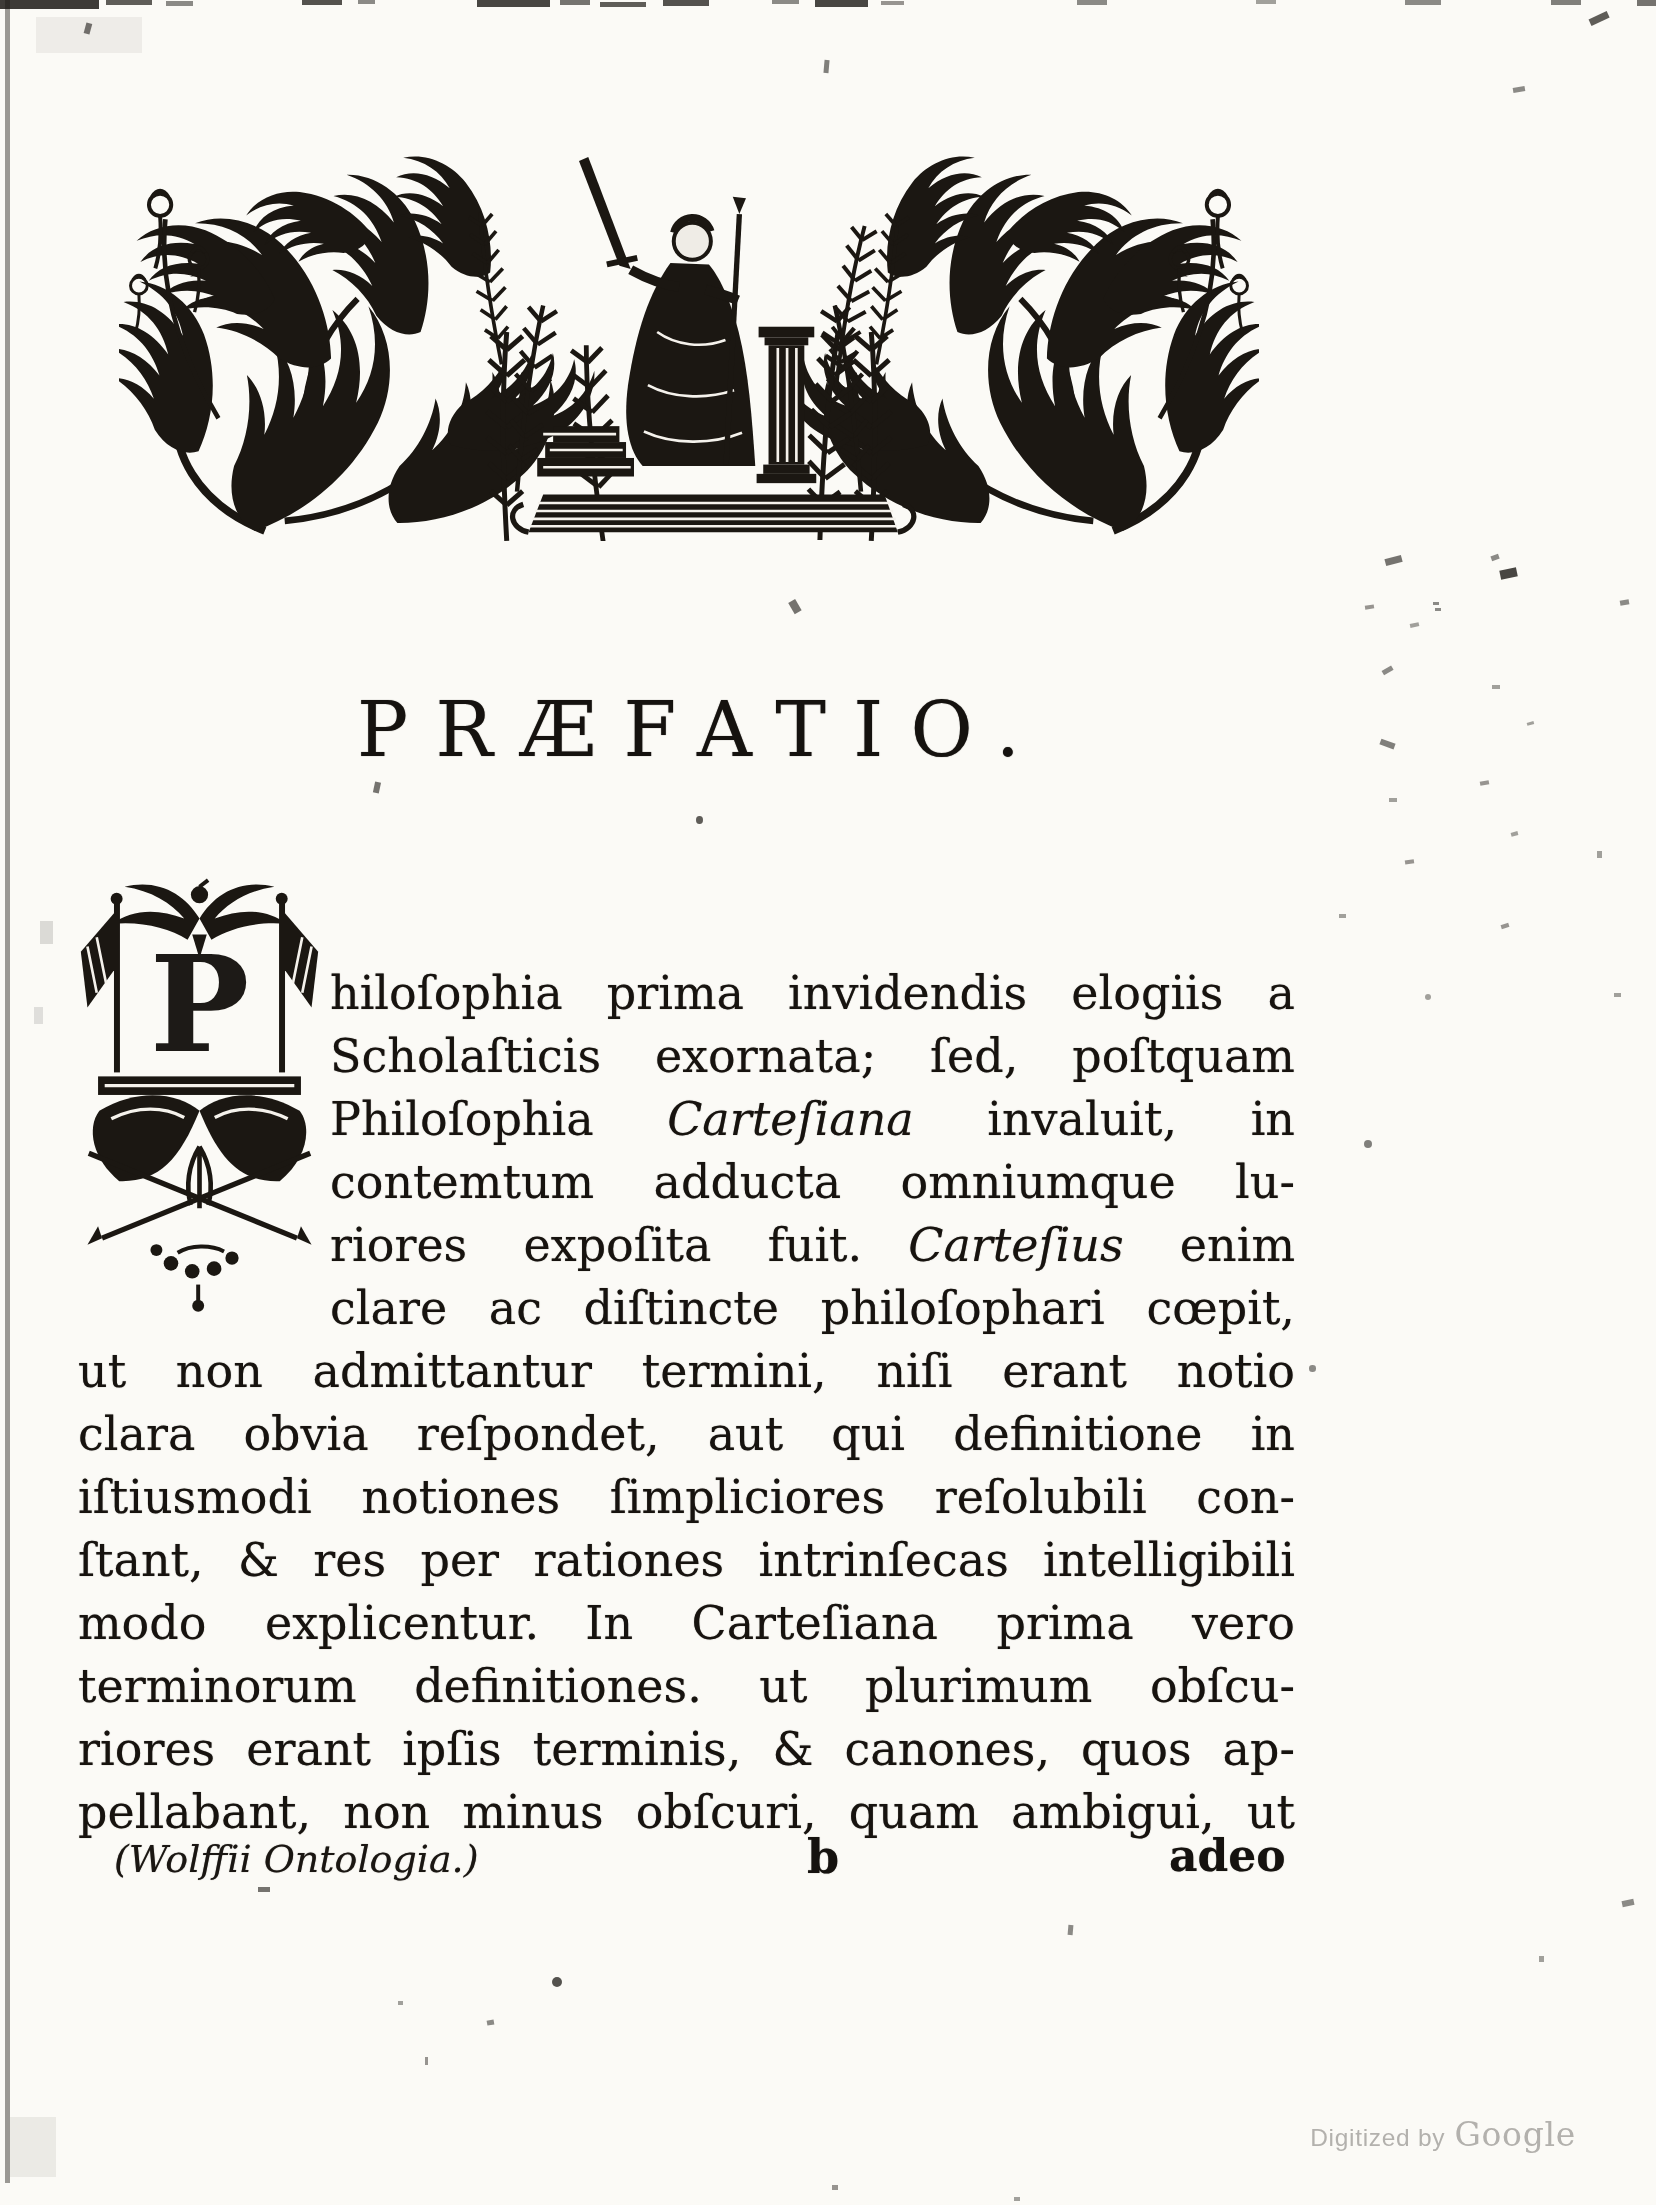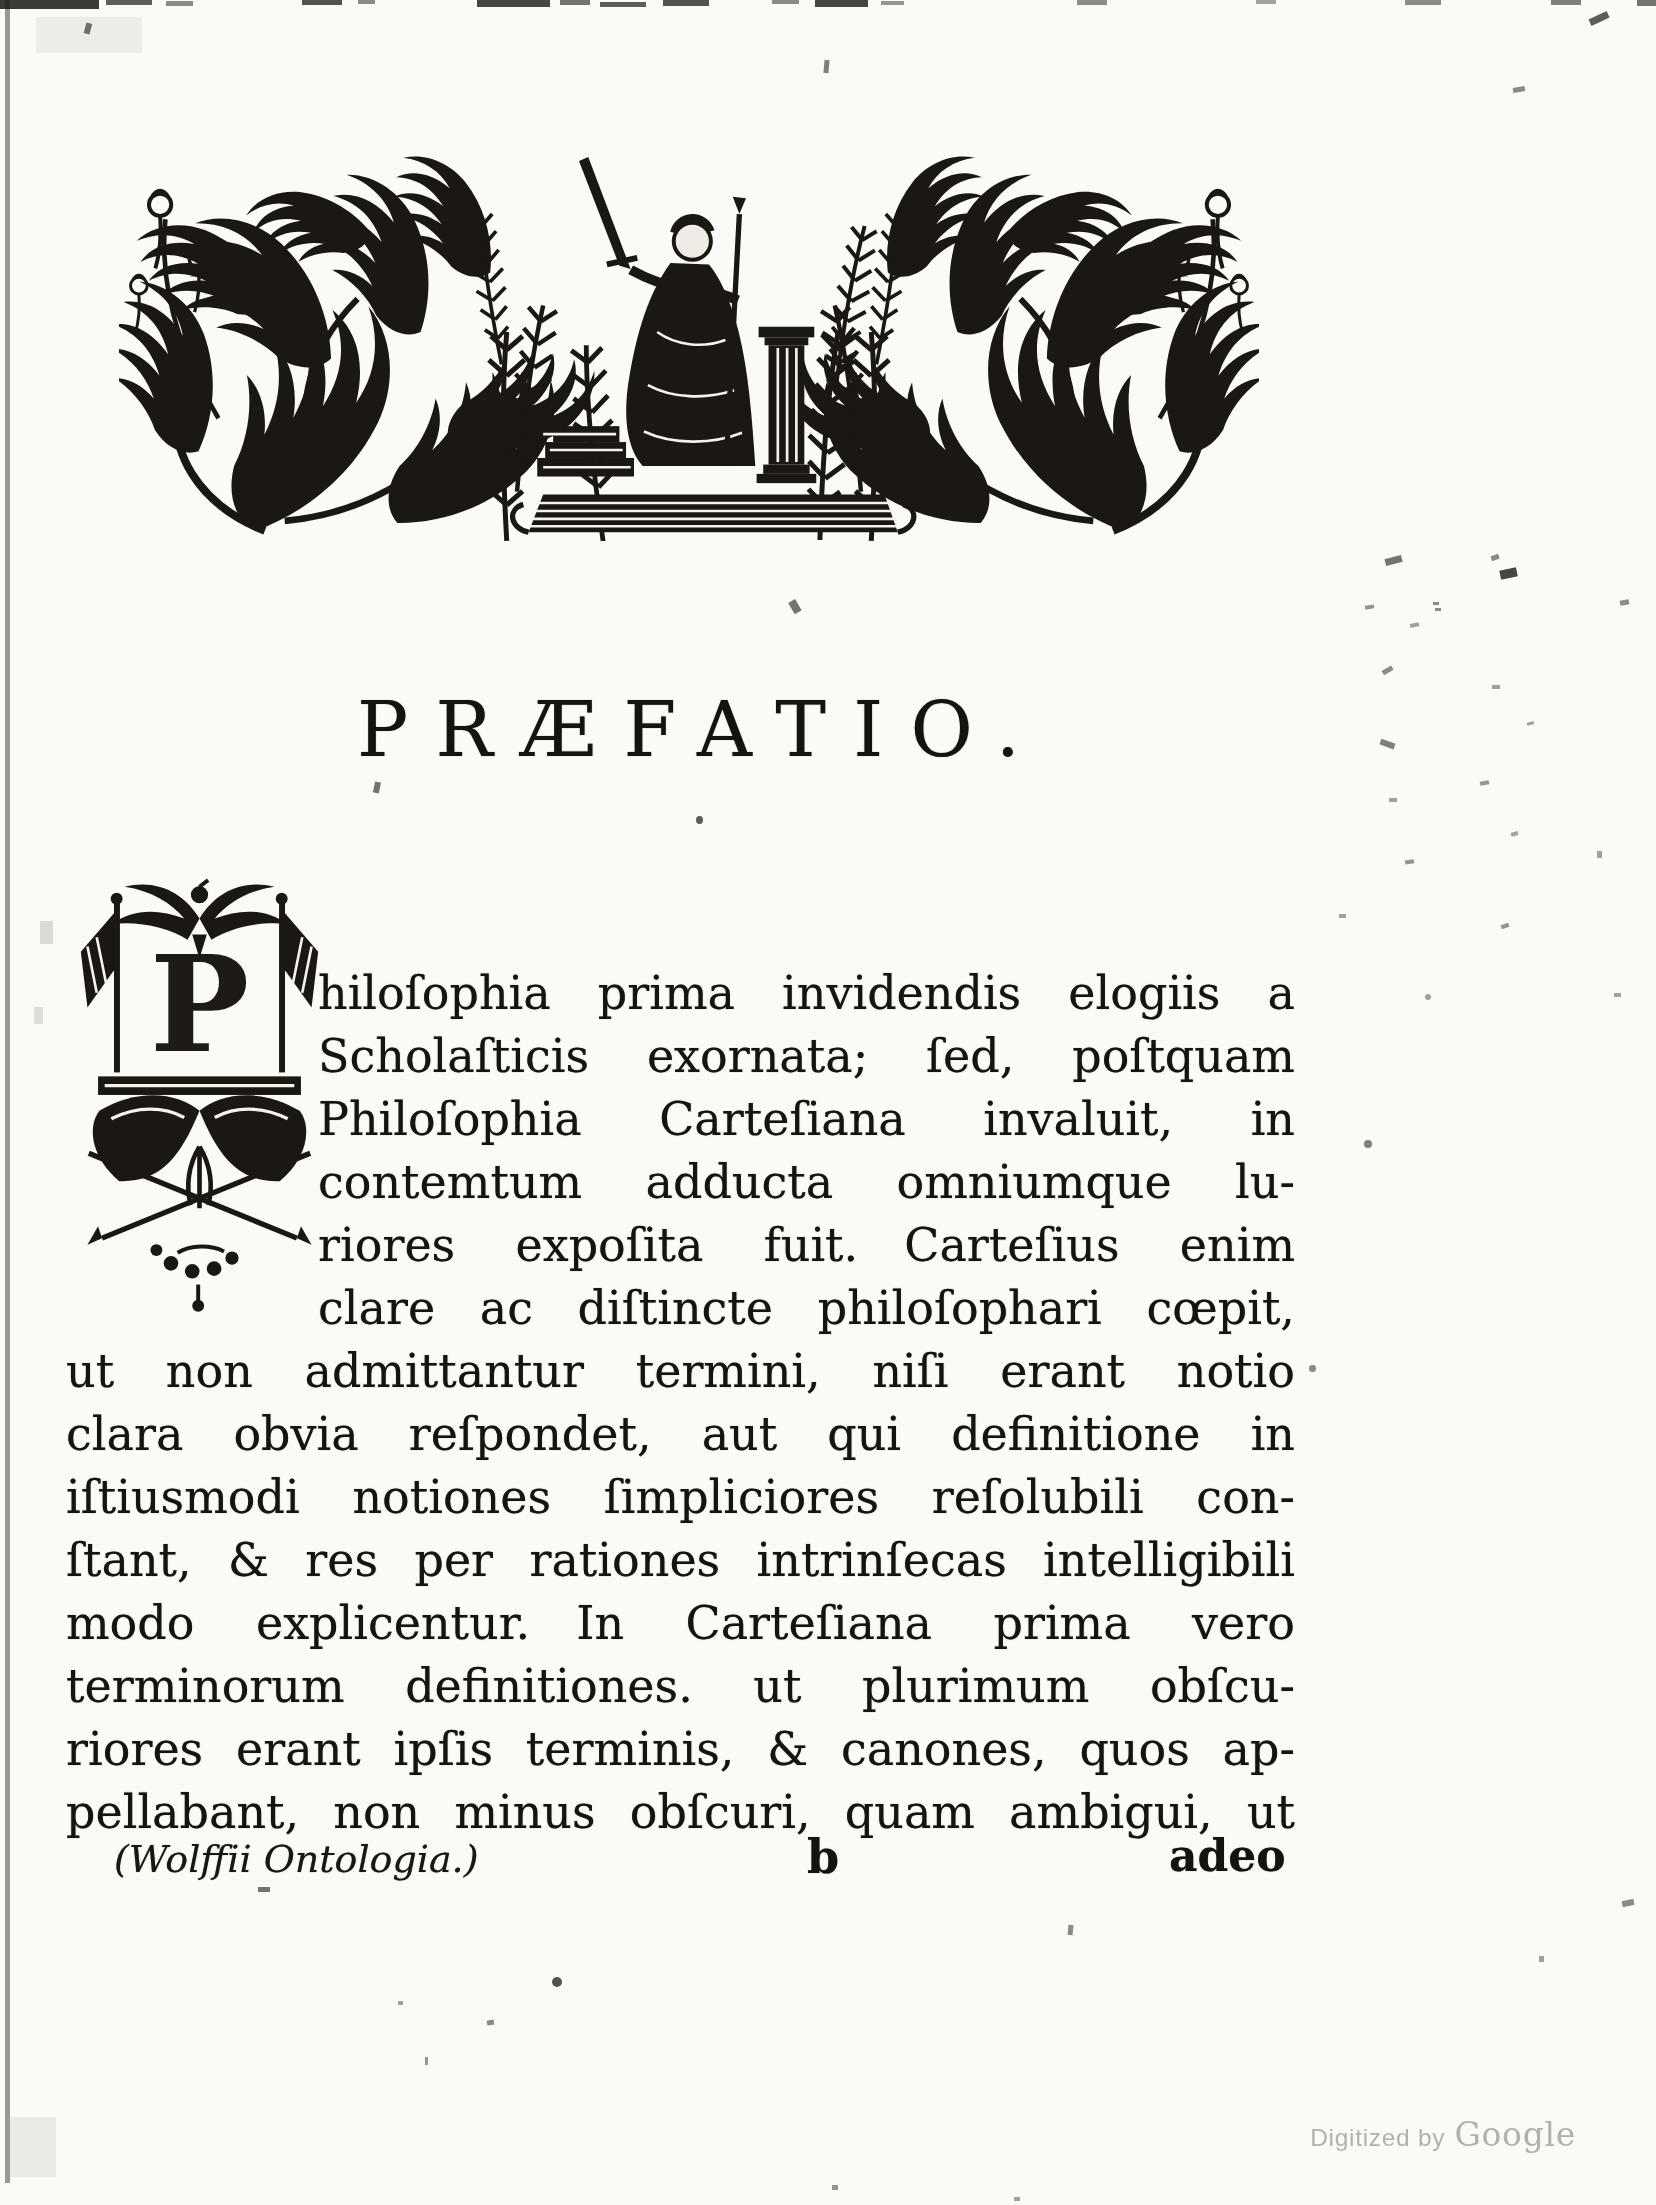--- a/index.html
+++ b/index.html
@@ -31,23 +31,23 @@
   .dropcap{position:absolute;left:78px;top:847px;width:243px;height:480px;}
   .dropcap text{font-family:"DejaVu Serif",serif;font-weight:bold;}
   
   .bodytext{
     position:absolute;left:66px;top:962px;width:1229px;
     font-size:46px;line-height:63px;
     word-spacing:-0.7px;
     text-shadow:0 0 0.9px rgba(27,23,18,.6);
     color:#17130f;
   }
-  .line{text-align:justify;text-align-last:justify;height:63px;overflow:visible;}
+  .line{text-align:justify;text-align-last:justify;height:63px;overflow:visible;margin-left:12px;}
   .line.indent{padding-left:252px;}
-  .it{}
+  .it{font-style:italic;}
   
   .footerline{
     position:absolute;left:66px;top:1830px;width:1229px;height:73px;
     text-shadow:0 0 0.9px rgba(27,23,18,.6);
   }
   .wolffii{position:absolute;left:48px;top:6.6px;font-style:italic;font-size:38px;color:#1a1612;}
   .sig{position:absolute;left:741px;top:0;font-size:46px;font-weight:600;color:#15120f;}
   .catch{position:absolute;right:9.3px;top:0;font-size:44px;font-weight:600;color:#15120f;}
   
   .google{

